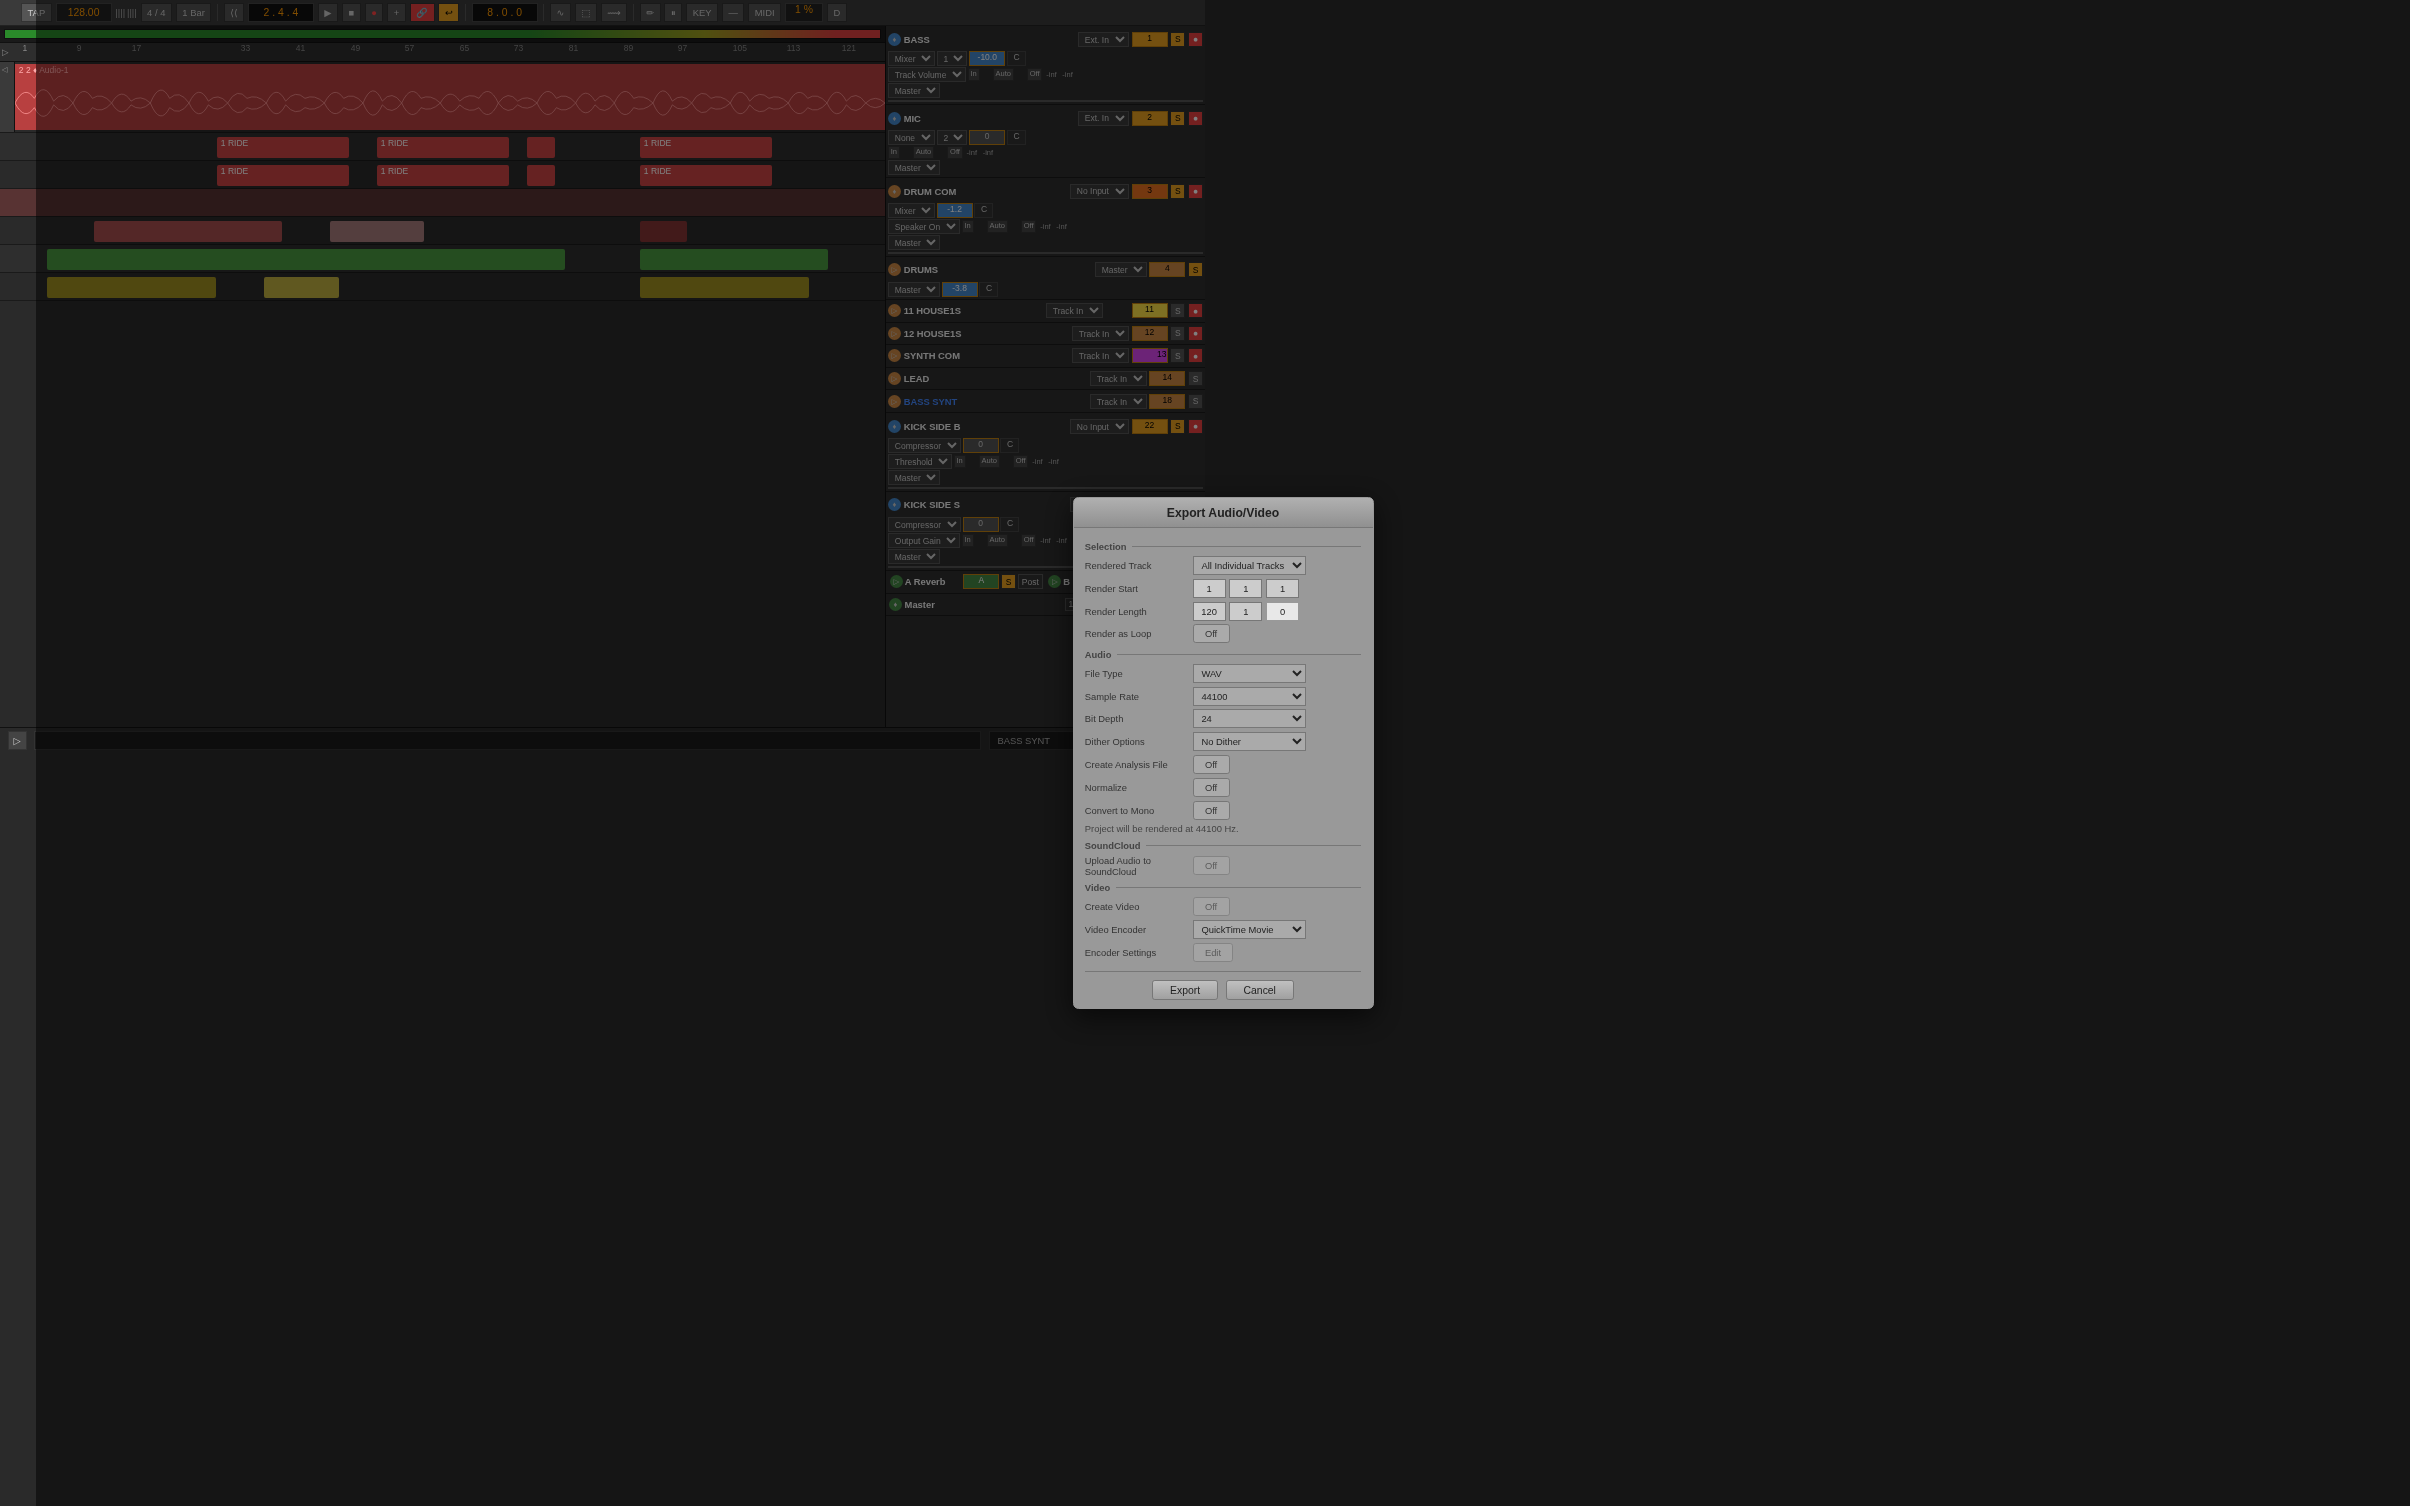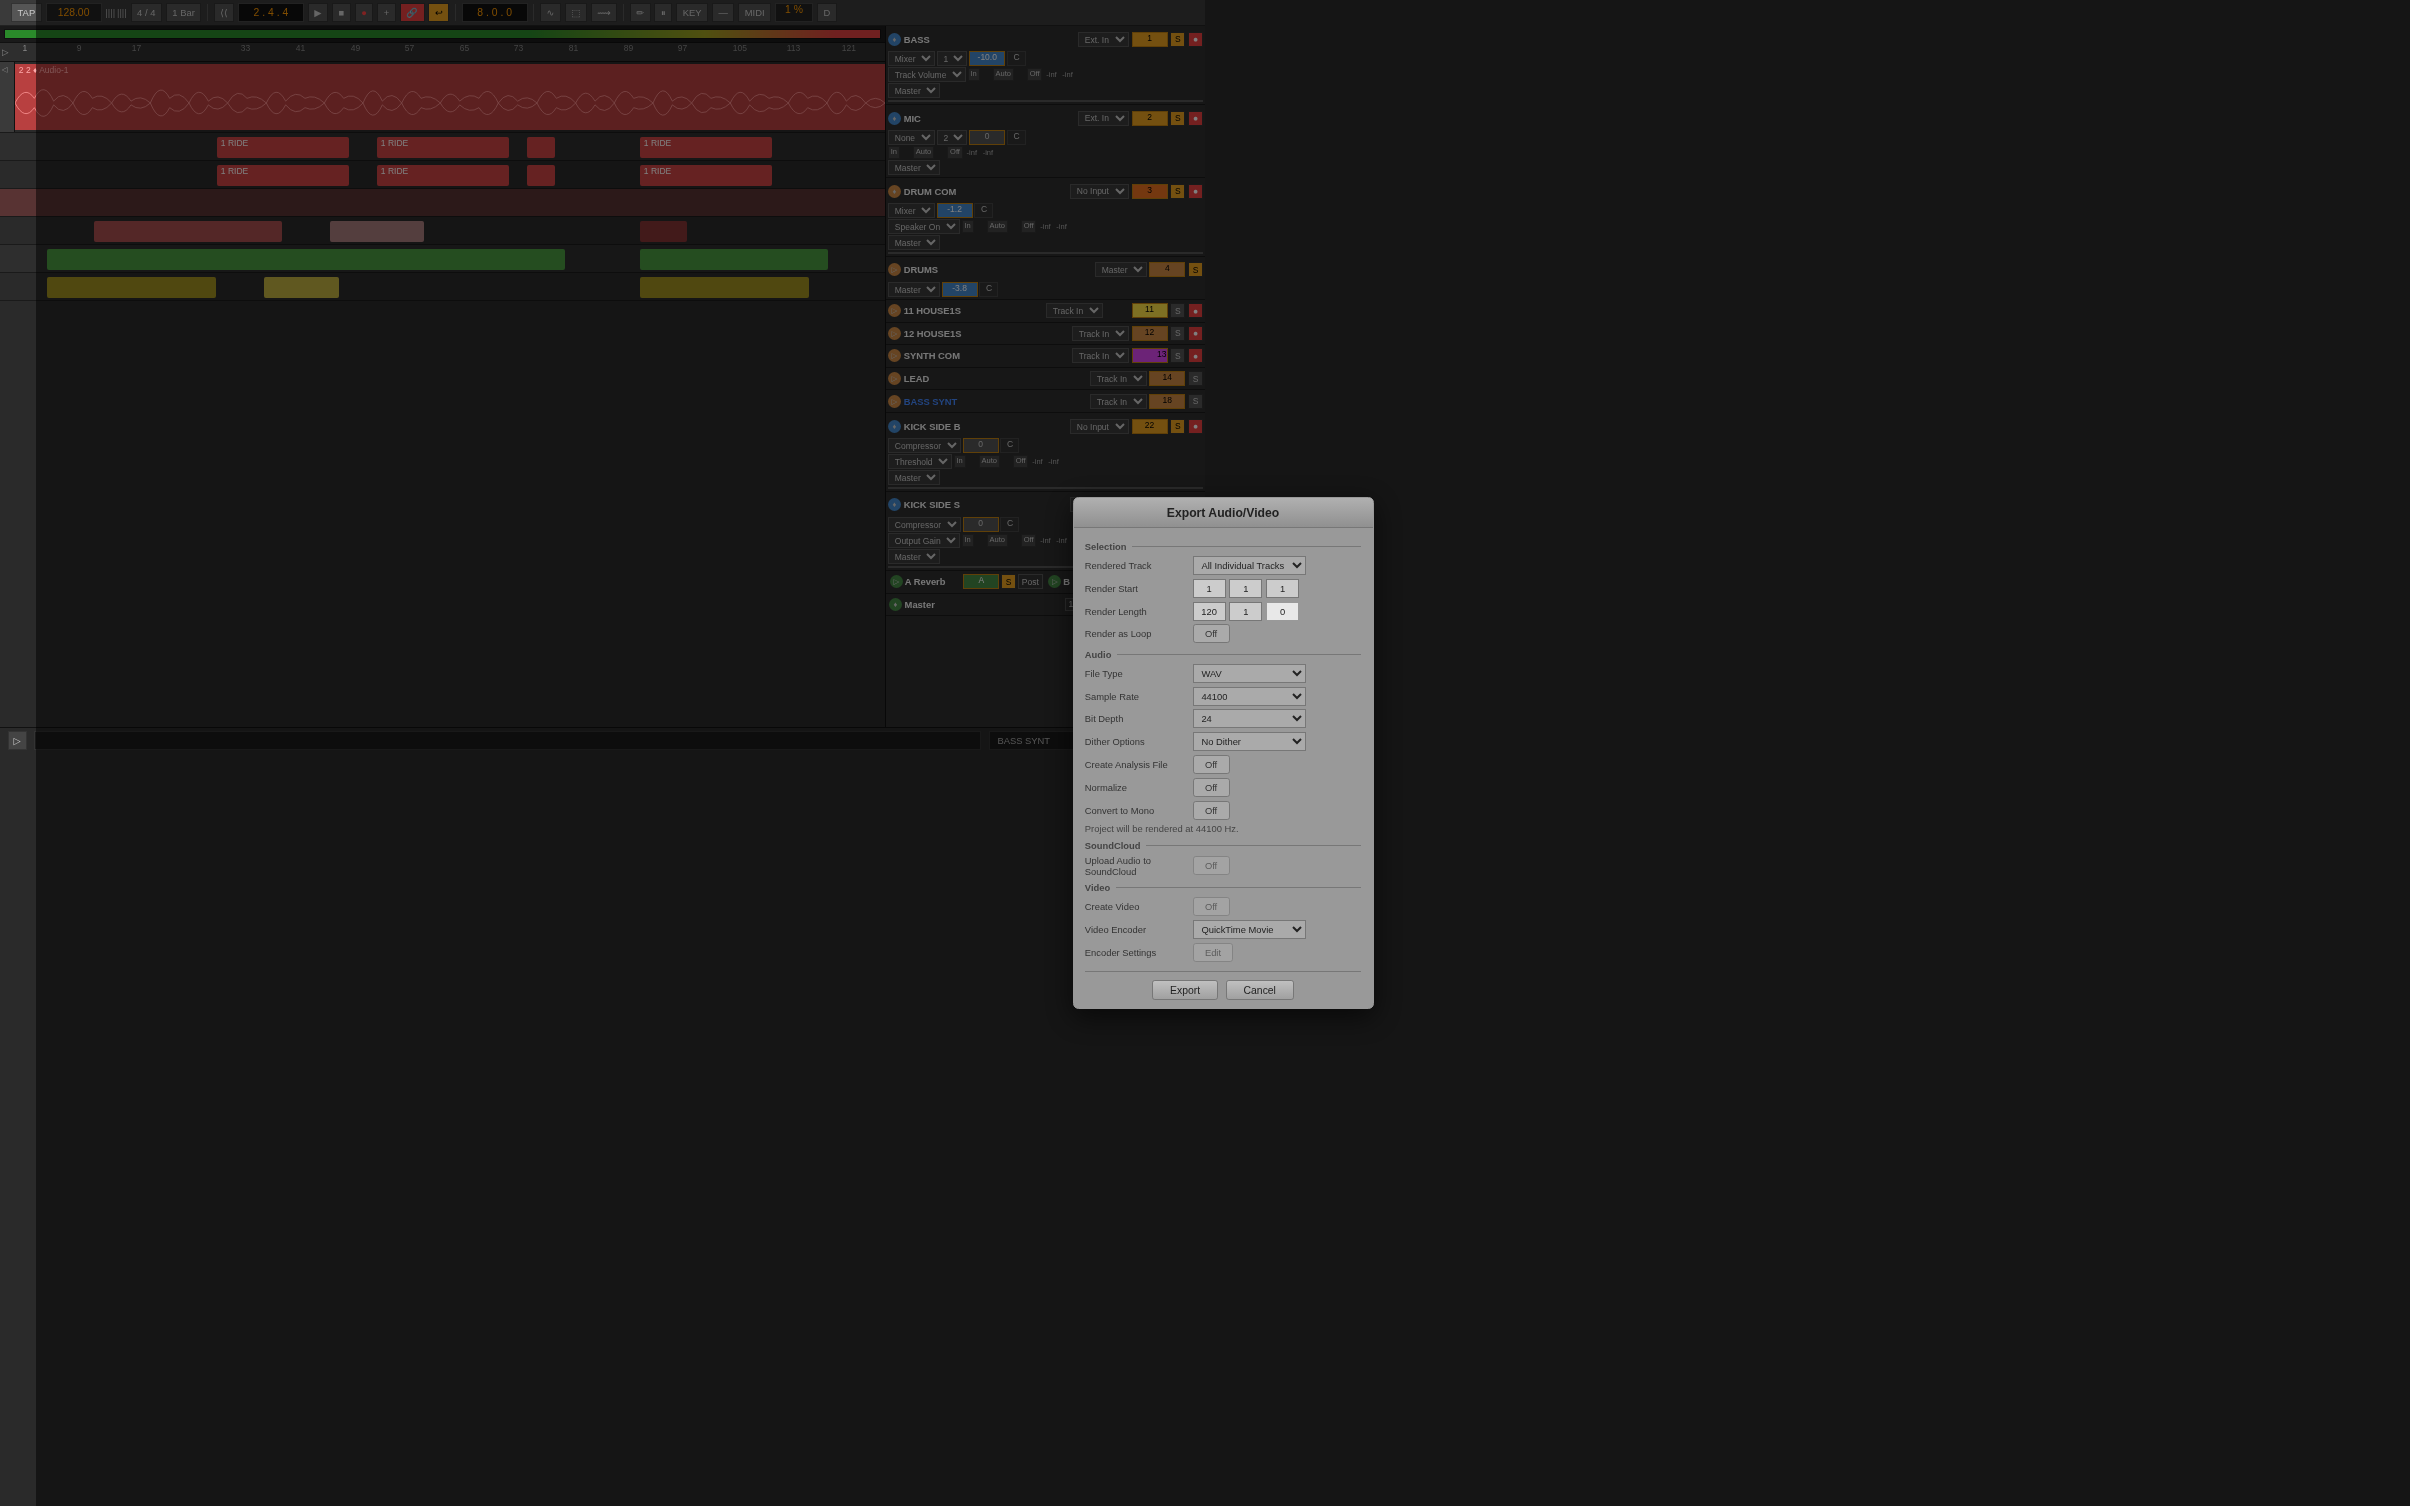--- a/index.html
+++ b/index.html
@@ -14,21 +14,21 @@
       position: relative;
     }
 
     
     #top-toolbar {
       height: 26px;
       background: #3a3a3a;
       border-bottom: 0.9px solid #222;
       display: flex;
       align-items: center;
-      padding: 0 11px;
+      padding: 0 21px;
       gap: 3.8px;
       position: relative;
       z-index: 10;
     }
     .tb-btn {
       background: #555;
       border: 0.9px solid #333;
       color: #ccc;
       font-size: 9.4px;
       padding: 1.9px 5.6px;

